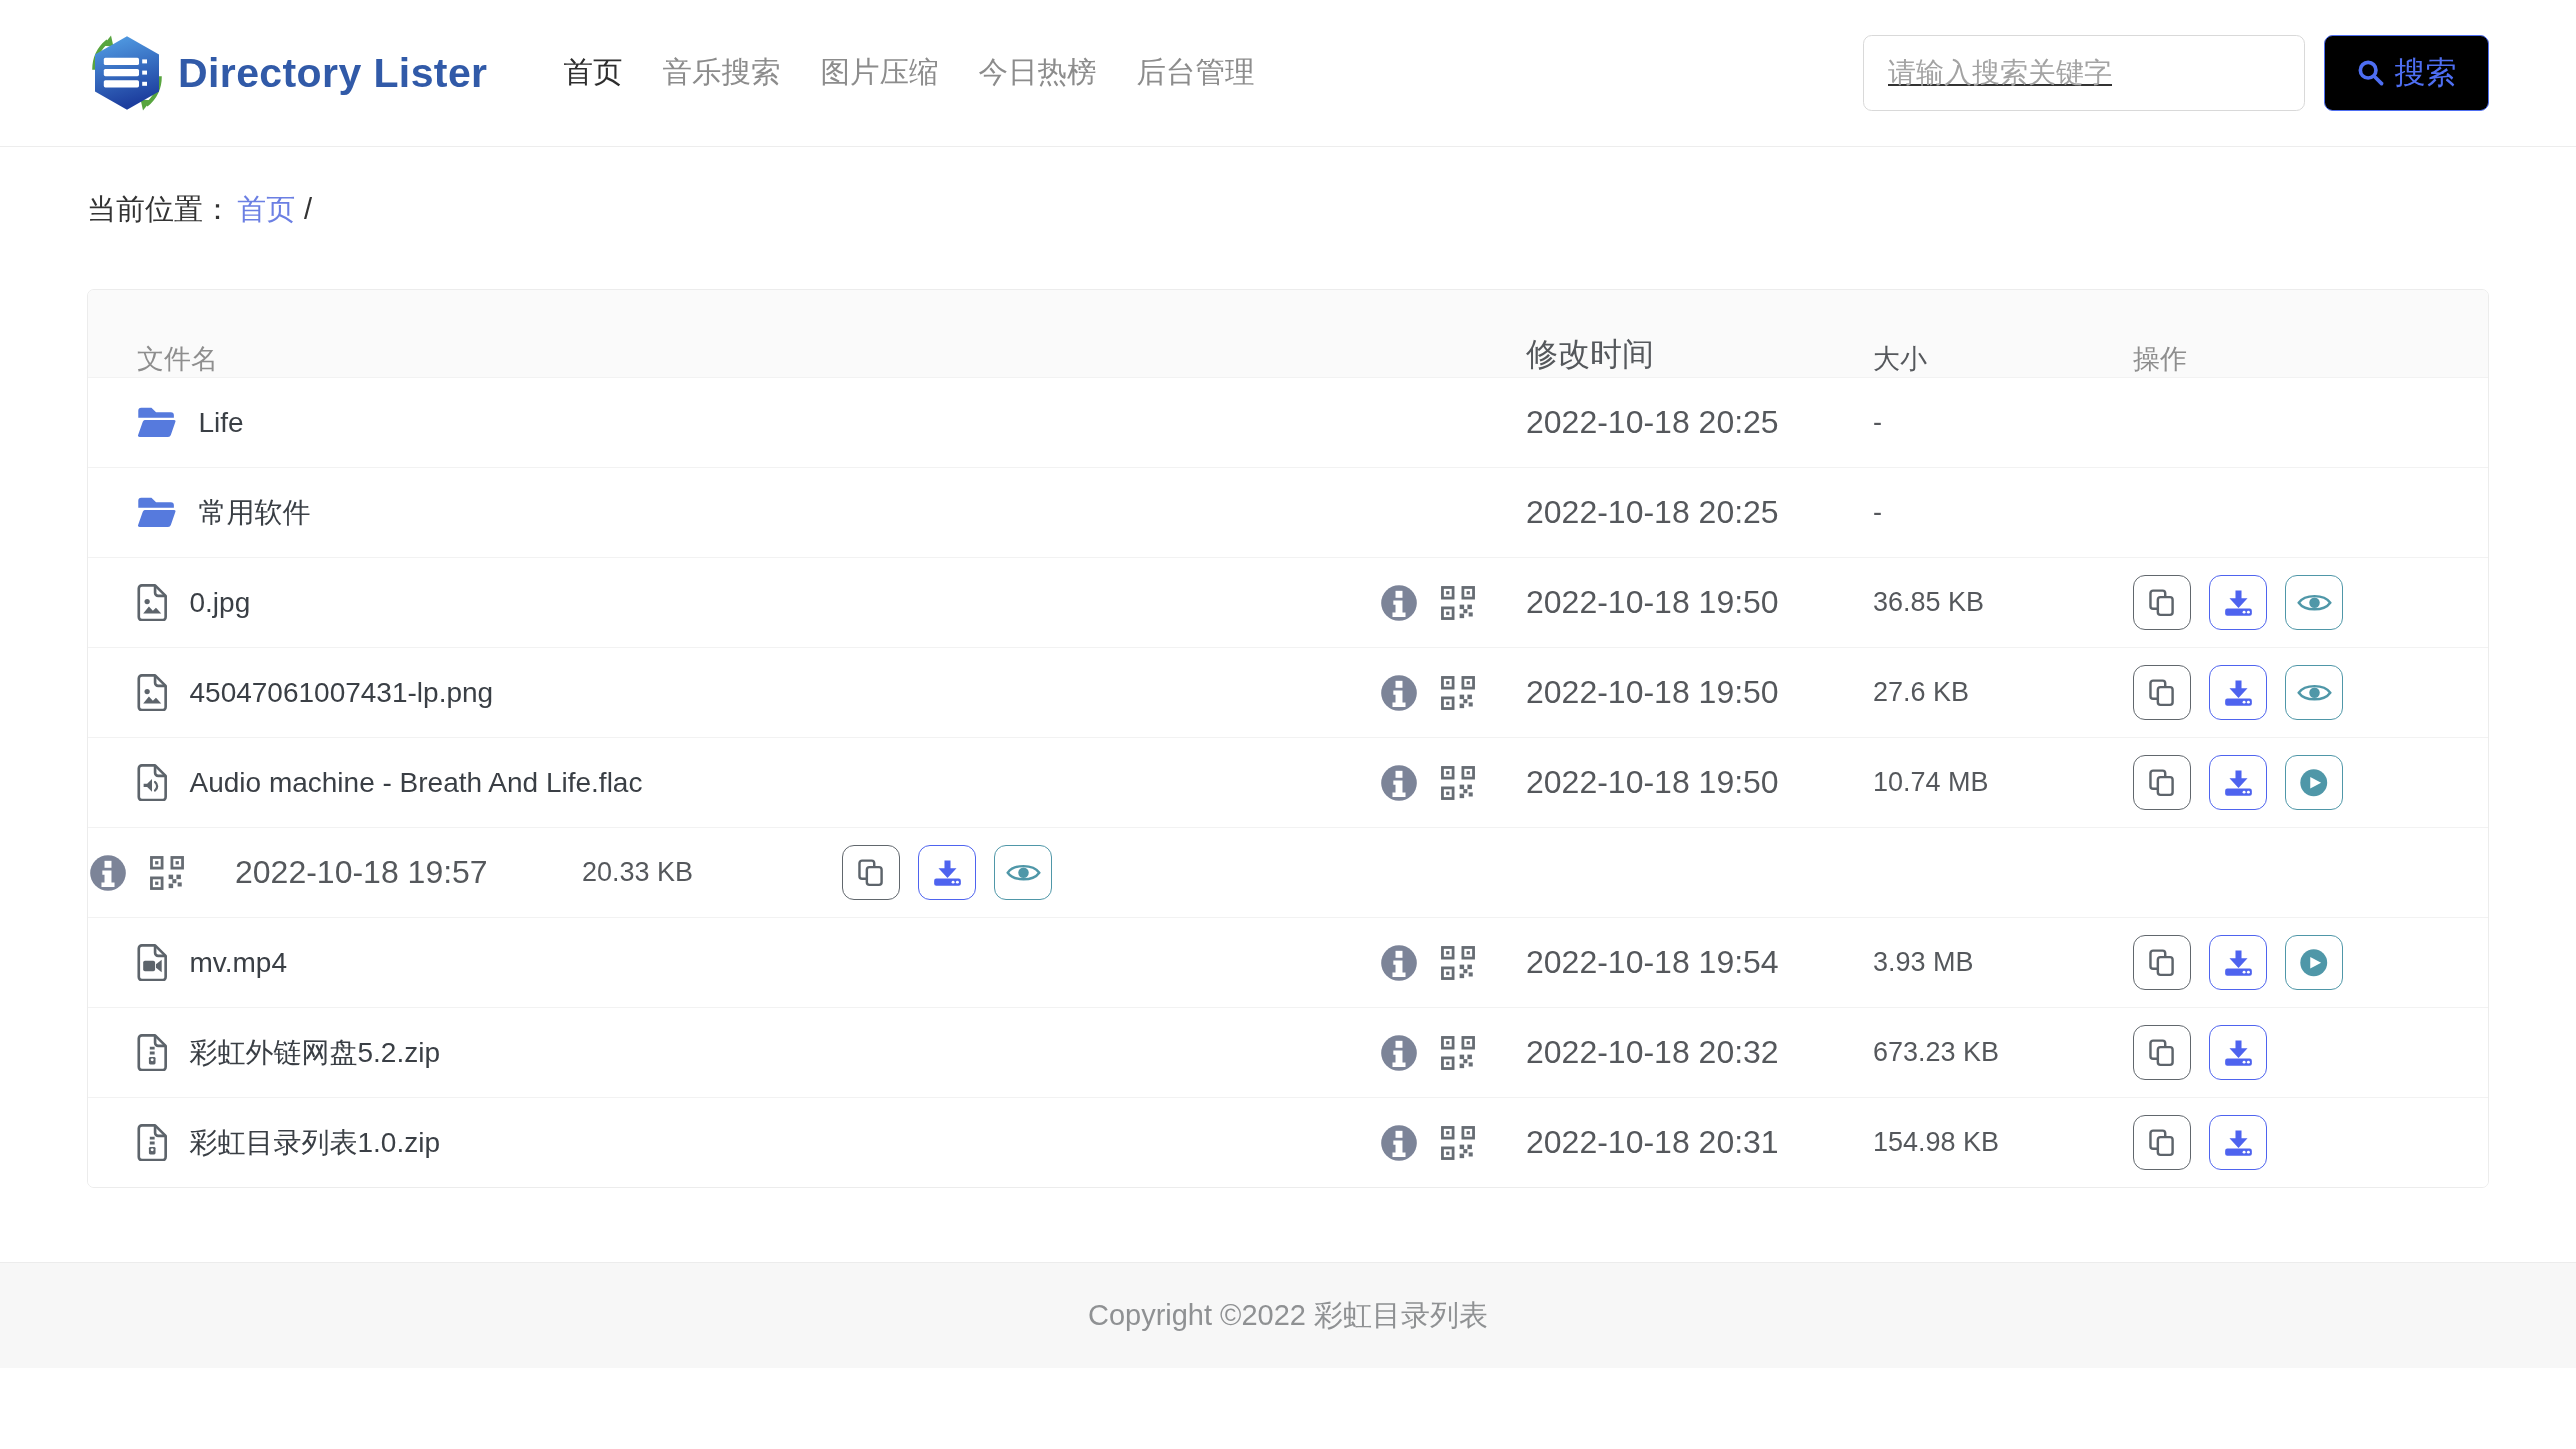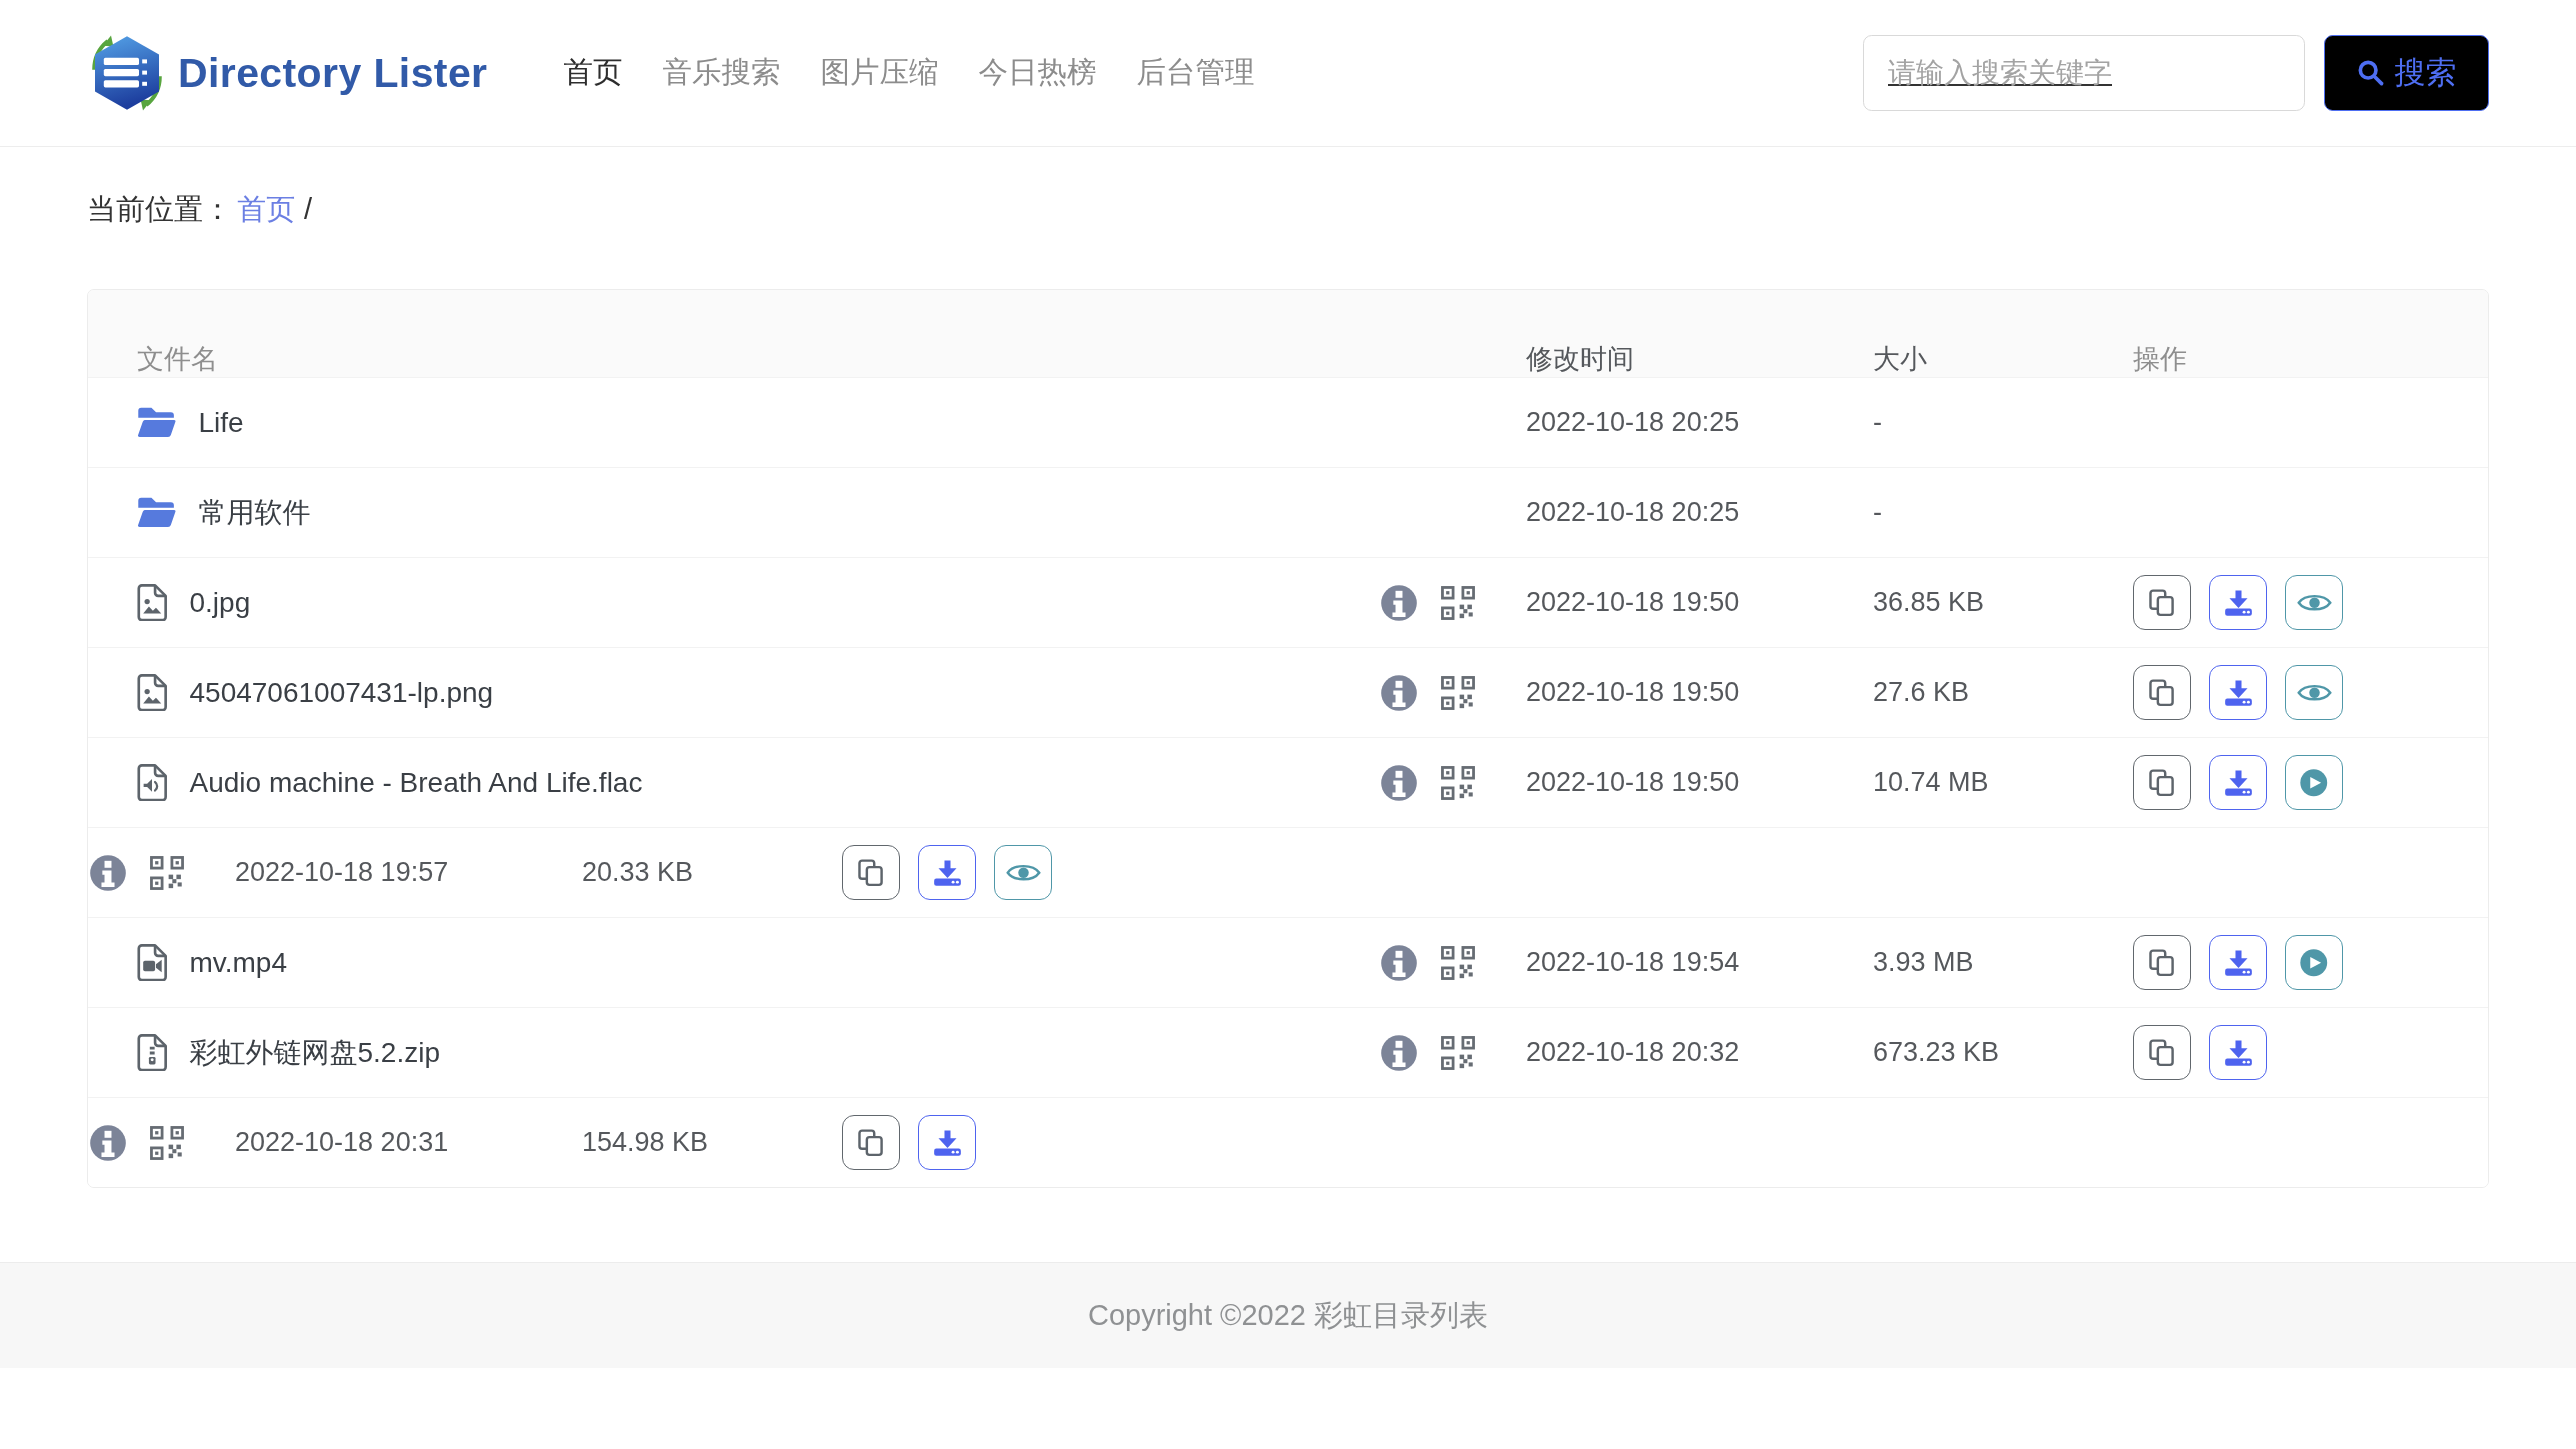--- a/index.html
+++ b/index.html
@@ -31,21 +31,21 @@
   .breadcrumb-link { color: #6b7fe3; text-decoration: none; cursor: pointer; margin: 0 8.7px 0 5.2px; }
 
   .table { margin-top: 59px; border: 1.7px solid #ececec; border-radius: 7px; overflow: hidden; }
   .thead { display: flex; align-items: flex-end; height: 87px; background: #fafafa;
     color: #8e8e8e; font-size: 27px; }
   .row { display: flex; align-items: center; height: 90px; border-top: 1.7px solid #f2f2f2;
     font-size: 28px; background: #fff; }
   .col-name { flex: 1; min-width: 0; padding-left: 49px; display: flex; align-items: center;
     gap: 22.5px; white-space: nowrap; overflow: hidden; }
   .col-meta { width: 147px; display: flex; align-items: center; gap: 21px; flex: none; }
-  .col-date { width: 347px; flex: none; color: #55585c; font-size: 27px; }
+  .col-date { width: 347px; flex: none; color: #55585c; font-size: 32px; }
   .col-size { width: 260px; flex: none; color: #55585c; font-size: 27px; }
   .col-actions { width: 355px; flex: none; display: flex; align-items: center; gap: 18px; }
   .file-name { color: #3a3f45; cursor: pointer; }
   .ficon { display: inline-flex; align-items: center; }
   .meta-ic { display: inline-flex; align-items: center; cursor: pointer; }
 
   .icon-btn { width: 58px; height: 55px; border-radius: 12px; background: #fff;
     display: inline-flex; align-items: center; justify-content: center; cursor: pointer;
     border: 1.7px solid #61676d; padding: 0; }
   .btn-download { border-color: #4e63ef; }
@@ -552,20 +552,32 @@
         <path d="M14.5 4 h7 v9 h7 L18 24.5 7.5 13 h7 z"></path>
         <path d="M5 25 h26 a2.5 2.5 0 0 1 2.5 2.5 v3.5 a2.5 2.5 0 0 1 -2.5 2.5 H5 a2.5 2.5 0 0 1 -2.5 -2.5 v-3.5 A2.5 2.5 0 0 1 5 25 z"></path>
         <circle cx="24.5" cy="29.2" r="1.7" fill="#fff"></circle>
         <circle cx="29.5" cy="29.2" r="1.7" fill="#fff"></circle>
       </svg>
     </span>
   </button>
           </div>
   </div>
         <div class="row">
+    <div class="col-name">
+      <span class="ficon">
+    <svg width="30" height="37" viewBox="0 0 34 42">
+      <path d="M5.5 1.5 h15 L32.5 13.5 v24 a3.5 3.5 0 0 1 -3.5 3.5 H5.5 a3.5 3.5 0 0 1 -3.5 -3.5 V5 a3.5 3.5 0 0 1 3.5 -3.5 z" fill="none" stroke="#5d646b" stroke-width="3" stroke-linejoin="round"></path>
+      <path d="M20.5 2 V10 a3.5 3.5 0 0 0 3.5 3.5 H32" fill="none" stroke="#5d646b" stroke-width="3"></path>
+      <path d="M14.5 14.5 h5.5 v3.2 h-5.5 z M14.5 20 h5.5 v3.2 h-5.5 z" fill="#5d646b"></path>
+      <rect x="13.5" y="26" width="7.5" height="8.5" rx="1.5" fill="#5d646b"></rect>
+      <circle cx="17.2" cy="29.2" r="1.7" fill="#fff"></circle>
+    </svg>
+  </span>
+      <span class="file-name">彩虹目录列表1.0.zip</span>
+    </div>
     <div class="col-meta">
       <span class="meta-ic">
         <svg width="40" height="40" viewBox="0 0 46 46">
           <circle cx="23" cy="23" r="20.5" fill="#7c8498"></circle>
           <rect x="19" y="9" width="8" height="8" fill="#fff"></rect>
           <path d="M16.5 20 h10.5 v14 h3.5 v5 H15.5 v-5 h3.5 v-9 h-2.5 z" fill="#fff"></path>
         </svg>
       </span>
       <span class="meta-ic">
         <svg width="36" height="36" viewBox="0 0 44 44">

